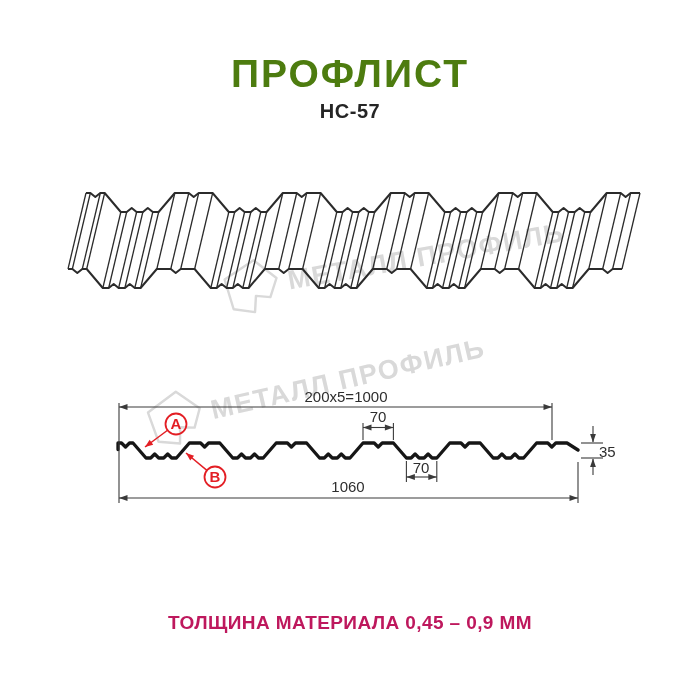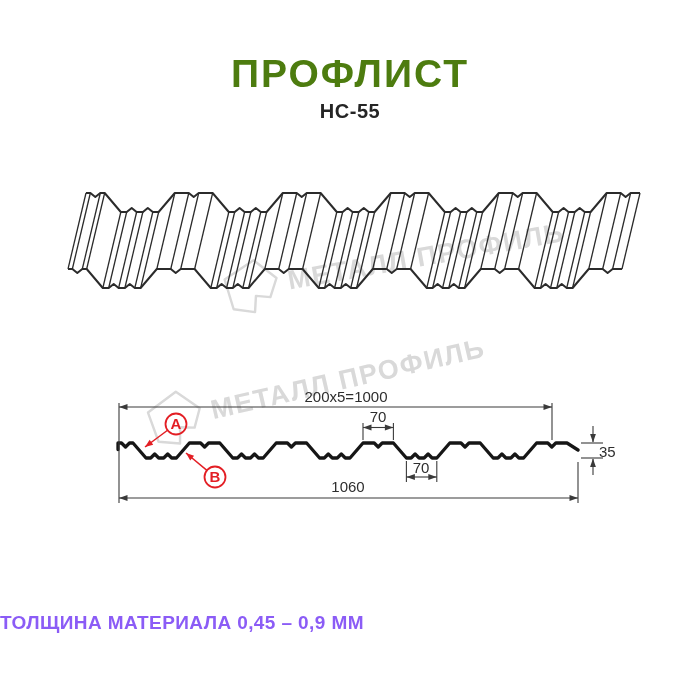--- a/index.html
+++ b/index.html
@@ -12,41 +12,41 @@
     text-align:center;font-size:39px;font-weight:bold;letter-spacing:2px;
     color:#4d7c0f;
   }
   .subtitle{
     position:absolute;left:0;top:100px;width:700px;
     text-align:center;font-size:20px;font-weight:bold;letter-spacing:.5px;
     color:#252525;
   }
   .footer-note{
     position:absolute;left:0;top:612px;width:700px;
-    font-size:19px;font-weight:600;letter-spacing:.4px;
-    color:#8b5cf6;
+    text-align:center;font-size:19px;font-weight:600;letter-spacing:.4px;
+    color:#be185d;
   }
   .wm{
     position:absolute;display:flex;align-items:center;gap:9px;
     color:#d9d9d9;font-weight:bold;font-size:27px;letter-spacing:1.5px;
     white-space:nowrap;transform-origin:left center;user-select:none;
   }
   .wm svg{flex:0 0 auto;}
   .wm1{left:224px;top:263px;transform:rotate(-10deg);}
   .wm2{left:148px;top:396px;transform:rotate(-13deg);}
   svg.overlay{position:absolute;left:0;top:0;}
   text{font-family:"Liberation Sans", sans-serif;}
 </style>
 </head>
 <body>
 
 <div class="page">
 
   <h1 class="title">ПРОФЛИСТ</h1>
-  <div class="subtitle">НС-55</div>
+  <div class="subtitle">НС-57</div>
 
   <div class="wm wm1">
     <svg width="56" height="58" viewBox="0 0 60 62">
       <path d="M37 3 L58 26 L48 45 L33 41 L29 58 L7 51 L3 18 Z" fill="none" stroke="#d9d9d9" stroke-width="2.6" stroke-linejoin="round"></path>
     </svg>
     <span>МЕТАЛЛ ПРОФИЛЬ</span>
   </div>
 
   <div class="wm wm2">
     <svg width="56" height="58" viewBox="0 0 60 62">

